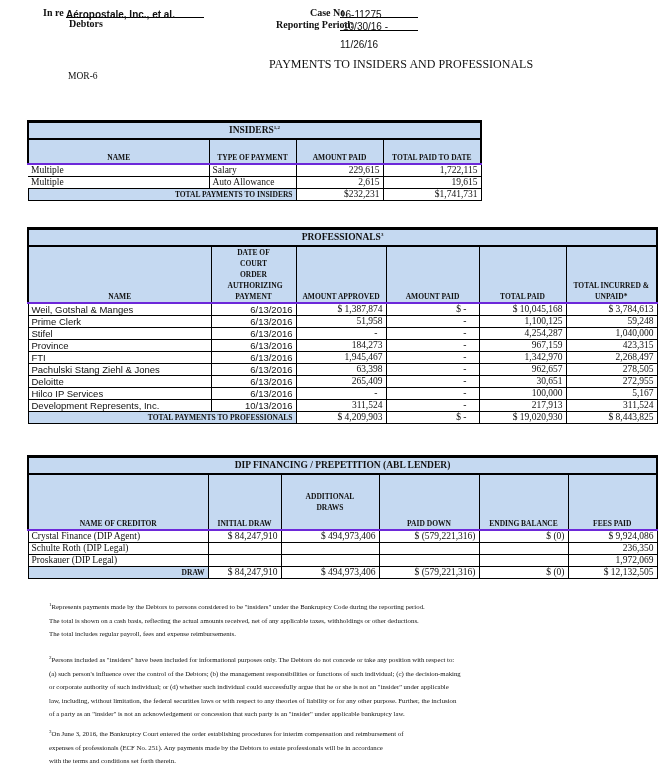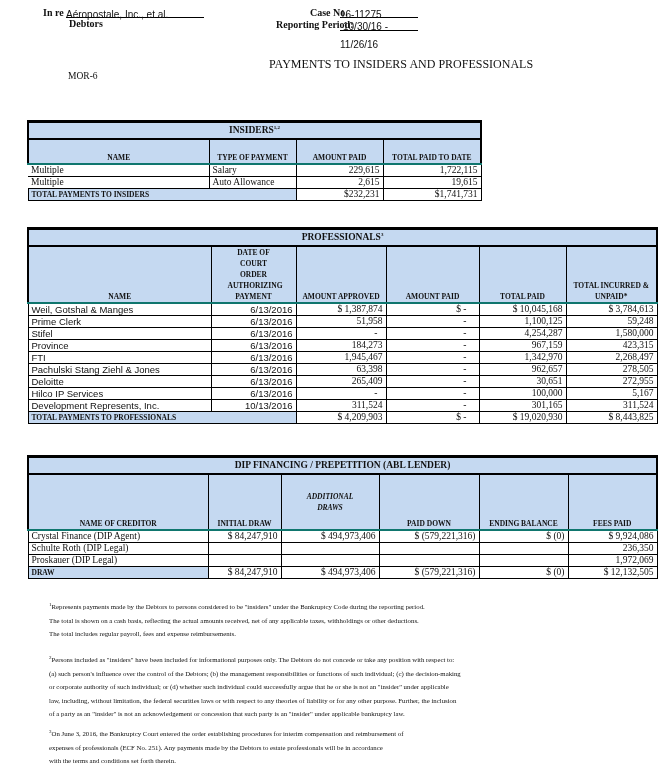--- a/index.html
+++ b/index.html
@@ -9,35 +9,35 @@
   .hdr-label { font-weight: bold; font-size: 10px; }
   .hdr-val { font-family: "Liberation Sans", "DejaVu Sans", sans-serif; font-size: 10px; }
   .uline { border-bottom: 1px solid #000; }
   table { border-collapse: collapse; position: absolute; table-layout: fixed; }
   td { border: 1px solid #000; padding: 0 3px; font-size: 9.5px; line-height: 11px; height: 11px;
        white-space: nowrap; overflow: hidden; }
   .blue { background: #c5d9f1; }
   .title-cell { text-align: center; font-weight: bold; font-size: 9.5px; height: 15px;
                 border-top: 3px solid #000; border-bottom: 2px solid #000; }
   .colhdr { text-align: center; font-weight: bold; font-size: 7.5px; vertical-align: bottom;
-            line-height: 11px; border-bottom: 2px solid #0f766e; }
+            line-height: 11px; border-bottom: 2px solid #6d28d9; }
   .num { text-align: right; }
   .sans { font-family: "Liberation Sans", "DejaVu Sans", sans-serif; font-size: 9.5px; }
-  .total-lbl { font-weight: bold; font-size: 7.5px; }
+  .total-lbl { text-align: right; font-weight: bold; font-size: 7.5px; }
   .thick-l { border-left: 2px solid #000; }
   .thick-r { border-right: 2px solid #000; }
   .foot { font-size: 6.8px; line-height: 13.5px; width: 470px; }
   sup { font-size: 5px; vertical-align: super; line-height: 0; }
 </style>
 </head>
 <body>
 
 <div class="abs" style="left:0;top:0;width:663px;height:90px;">
   <span class="abs hdr-label" style="left:3px;top:7px;">In re</span>
-  <div class="abs uline" style="left:26px;top:4px;width:138px;height:13px;">
+  <div class="abs uline" style="left:26px;top:4px;width:138px;height:13px;font-weight:bold;">
     <span class="hdr-val">Aéropostale, Inc., et al.</span>
   </div>
   <span class="abs hdr-label" style="left:29px;top:18px;">Debtors</span>
 
   <span class="abs hdr-label" style="left:270px;top:7px;">Case No.</span>
   <div class="abs uline" style="left:300px;top:4px;width:78px;height:13px;">
     <span class="hdr-val">16-11275</span>
   </div>
   <span class="abs hdr-label" style="left:236px;top:19px;">Reporting Period:</span>
   <div class="abs uline" style="left:300px;top:16px;width:78px;height:14px;">
@@ -121,21 +121,21 @@
         <td class="num" style="padding-right:12px;">-</td>
         <td class="num">1,100,125</td>
         <td class="num">59,248</td>
       </tr>
   <tr>
         <td class="sans">Stifel</td>
         <td class="num sans">6/13/2016</td>
         <td class="num" style="padding-right:8px;">-</td>
         <td class="num" style="padding-right:12px;">-</td>
         <td class="num">4,254,287</td>
-        <td class="num">1,580,000</td>
+        <td class="num">1,040,000</td>
       </tr>
   <tr>
         <td class="sans">Province</td>
         <td class="num sans">6/13/2016</td>
         <td class="num">184,273</td>
         <td class="num" style="padding-right:12px;">-</td>
         <td class="num">967,159</td>
         <td class="num">423,315</td>
       </tr>
   <tr>
@@ -168,21 +168,21 @@
         <td class="num" style="padding-right:8px;">-</td>
         <td class="num" style="padding-right:12px;">-</td>
         <td class="num">100,000</td>
         <td class="num">5,167</td>
       </tr>
   <tr>
         <td class="sans">Development Represents, Inc.</td>
         <td class="num sans">10/13/2016</td>
         <td class="num">311,524</td>
         <td class="num" style="padding-right:12px;">-</td>
-        <td class="num">301,165</td>
+        <td class="num">217,913</td>
         <td class="num">311,524</td>
       </tr>
   <tr>
     <td colspan="2" class="blue total-lbl">TOTAL PAYMENTS TO PROFESSIONALS</td>
     <td class="num">$ 4,209,903</td>
     <td class="num" style="padding-right:12px;">$ -</td>
     <td class="num">$ 19,020,930</td>
     <td class="num">$ 8,443,825</td>
   </tr>
 </tbody>
@@ -197,21 +197,21 @@
       <col style="width:89px">
       <col style="width:89px">
     </colgroup>
   <tbody>
       <tr>
     <td colspan="6" class="blue title-cell thick-l thick-r">DIP FINANCING / PREPETITION (ABL LENDER)</td>
   </tr>
   <tr style="height:30px;">
     <td class="blue colhdr thick-l">NAME OF CREDITOR</td>
     <td class="blue colhdr">INITIAL DRAW</td>
-    <td class="blue colhdr" style="white-space:normal;padding:16px 18px;font-style:italic;">ADDITIONAL DRAWS</td>
+    <td class="blue colhdr" style="white-space:normal;padding:16px 18px;">ADDITIONAL DRAWS</td>
     <td class="blue colhdr">PAID DOWN</td>
     <td class="blue colhdr">ENDING BALANCE</td>
     <td class="blue colhdr thick-r">FEES PAID</td>
   </tr>
   <tr>
         <td>Crystal Finance (DIP Agent)</td>
         <td class="num">$ 84,247,910</td>
         <td class="num">$ 494,973,406</td>
         <td class="num">$ (579,221,316)</td>
         <td class="num">$ (0)</td>

